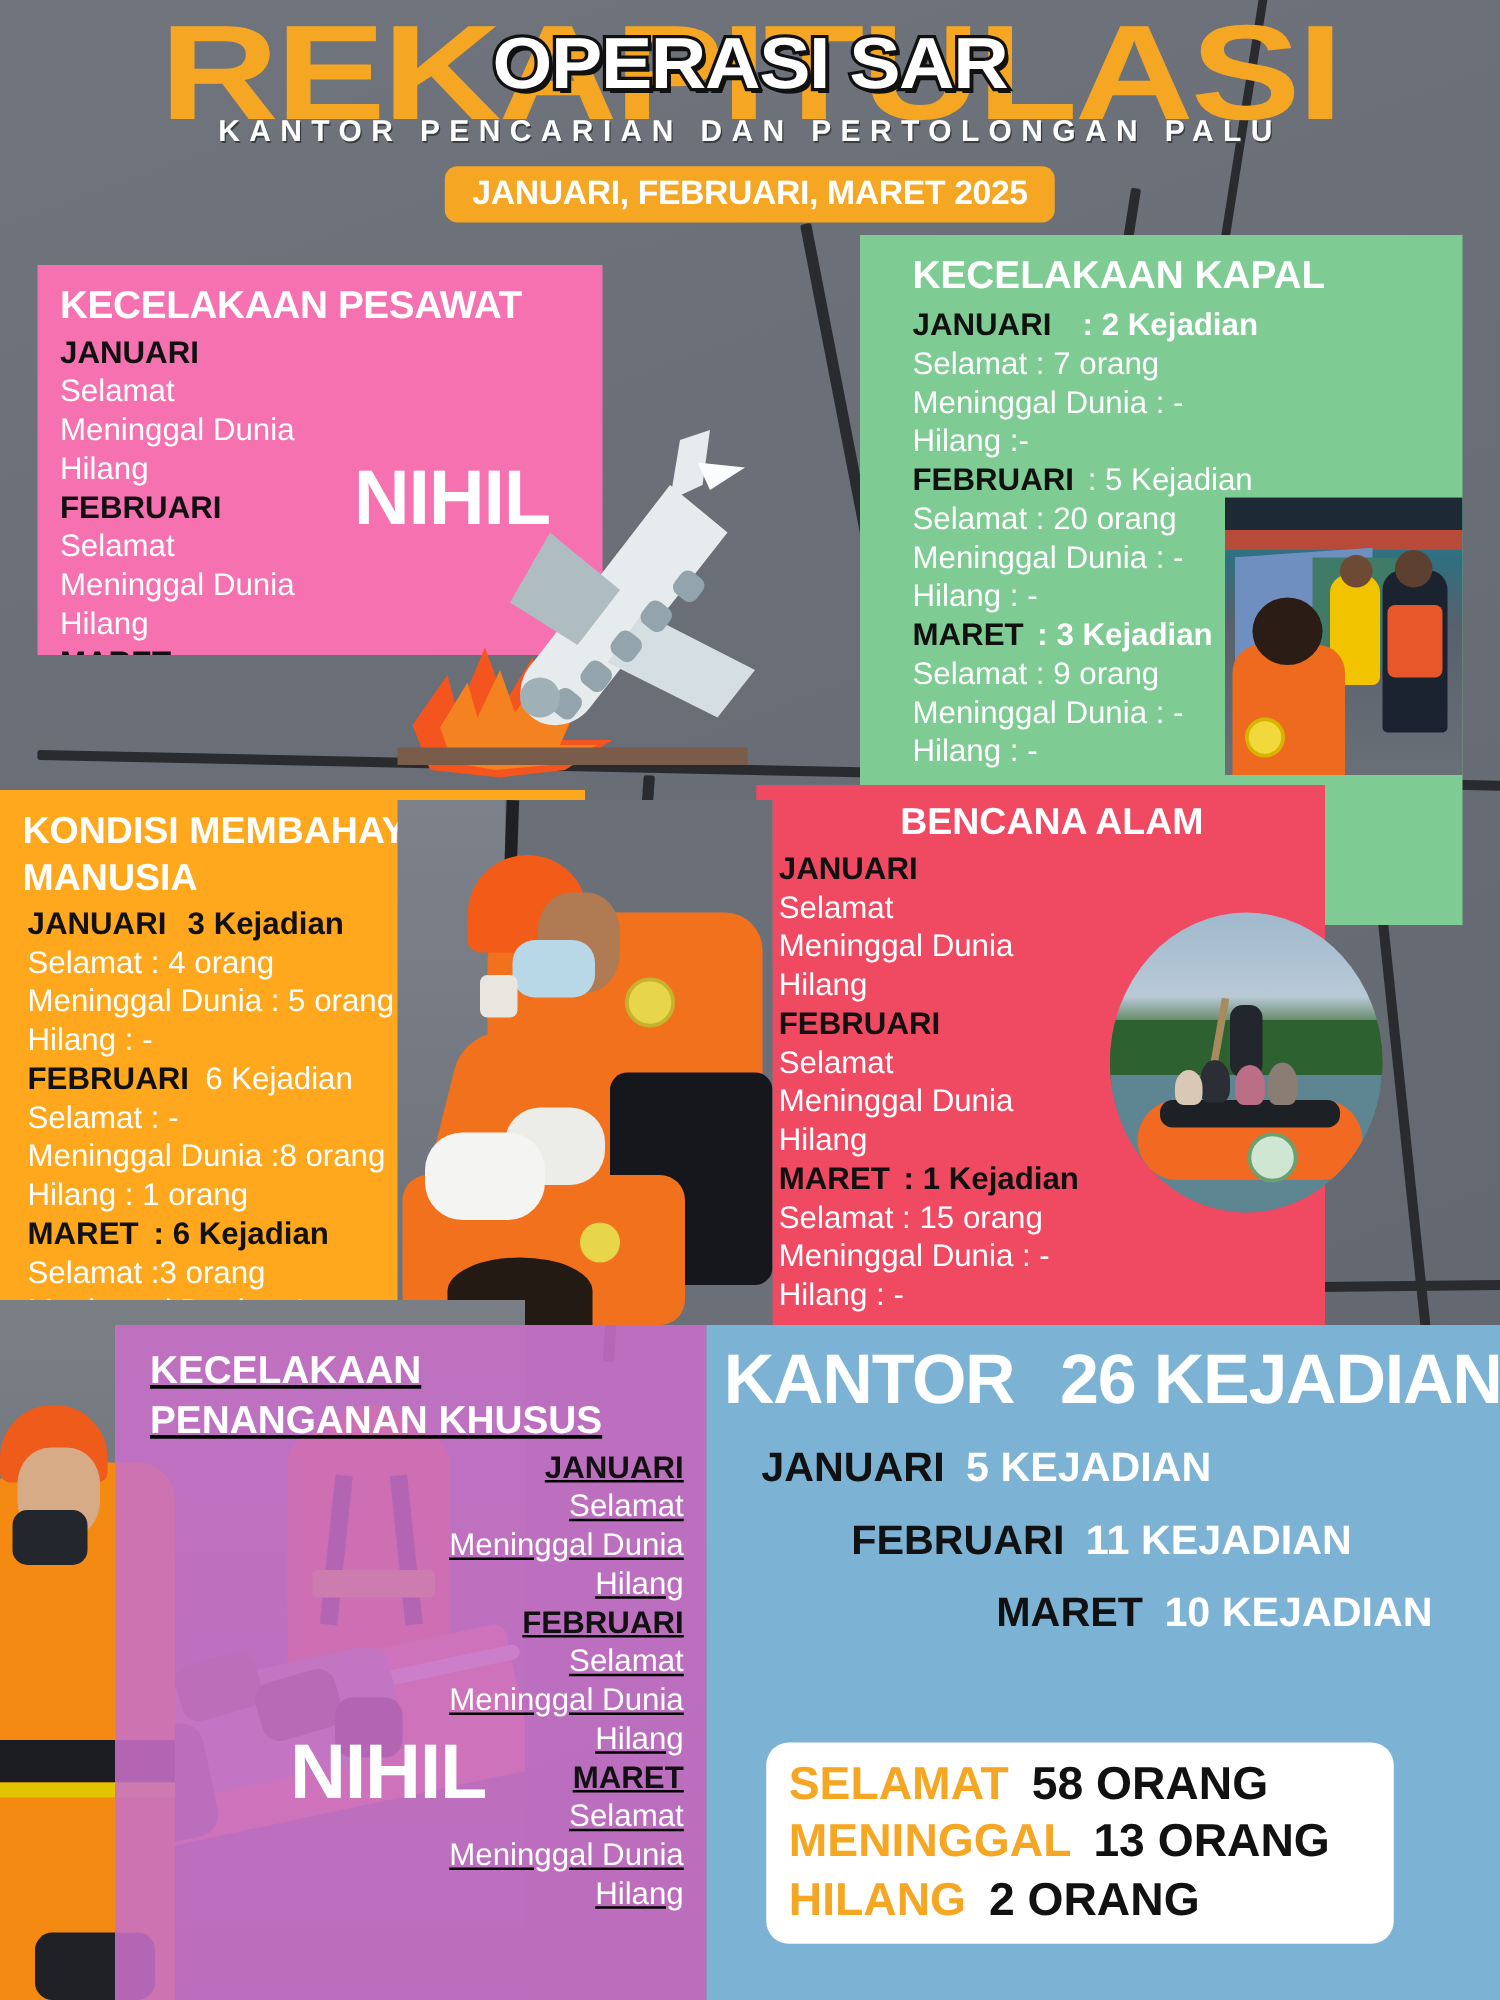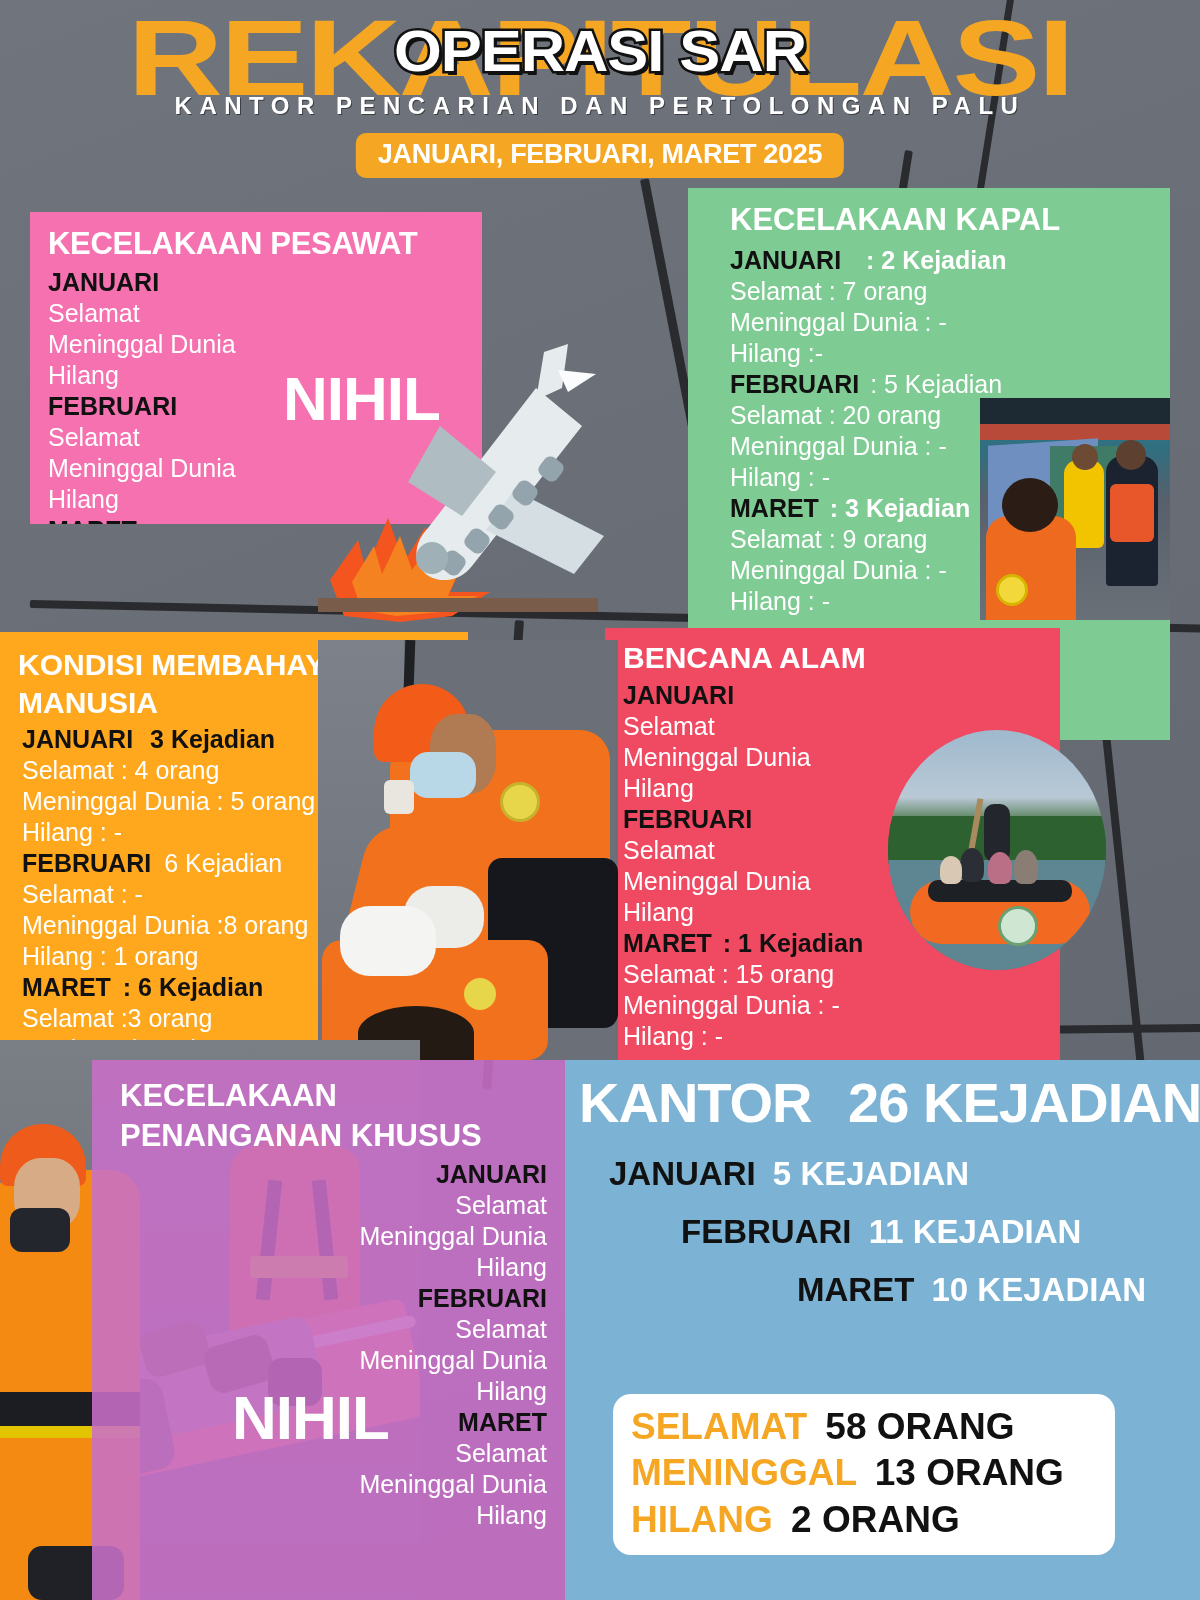--- a/index.html
+++ b/index.html
@@ -71,25 +71,25 @@
   #card-kapal .card-title{font-size:31px;padding:16px 0 8px 42px;}
   #card-kapal .lines{padding-left:42px;font-size:25px;}
 
   
   #card-kondisi{left:0px;top:632px;width:468px;height:425px;background:#FFA81E;}
   #card-kondisi .card-title{font-size:30px;padding:14px 0 2px 18px;line-height:1.26;}
   #card-kondisi .lines{padding-left:22px;font-size:25px;}
 
   
   #card-bencana{left:605px;top:628px;width:455px;height:432px;background:#F04A63;}
-  #card-bencana .card-title{font-size:30px;padding:14px 0 6px 18px;}
+  #card-bencana .card-title{font-size:30px;padding:14px 0 6px 18px;text-align:center;}
   #card-bencana .lines{padding-left:18px;font-size:25px;}
 
   
-  #card-khusus{left:92px;top:1060px;width:473px;height:540px;background:#C870C8;}
+  #card-khusus{left:92px;top:1060px;width:473px;height:540px;background:#C870C8;text-decoration:underline;}
   #card-khusus .card-title{font-size:31px;padding:16px 18px 4px 18px;line-height:1.28;}
   #card-khusus .lines{font-size:25px;text-align:right;padding-right:18px;}
 
   
   #card-total{left:565px;top:1060px;width:635px;height:540px;background:#7CB2D4;}
   .total-head{font-size:56px;font-weight:bold;color:#fff;padding:10px 0 0 14px;letter-spacing:-1px;white-space:nowrap;}
   .total-line{font-weight:bold;font-size:33px;color:#111;white-space:nowrap;}
   .total-line .white{color:#fff;}
   .sum-box{
     position:absolute;left:48px;top:334px;width:470px;

